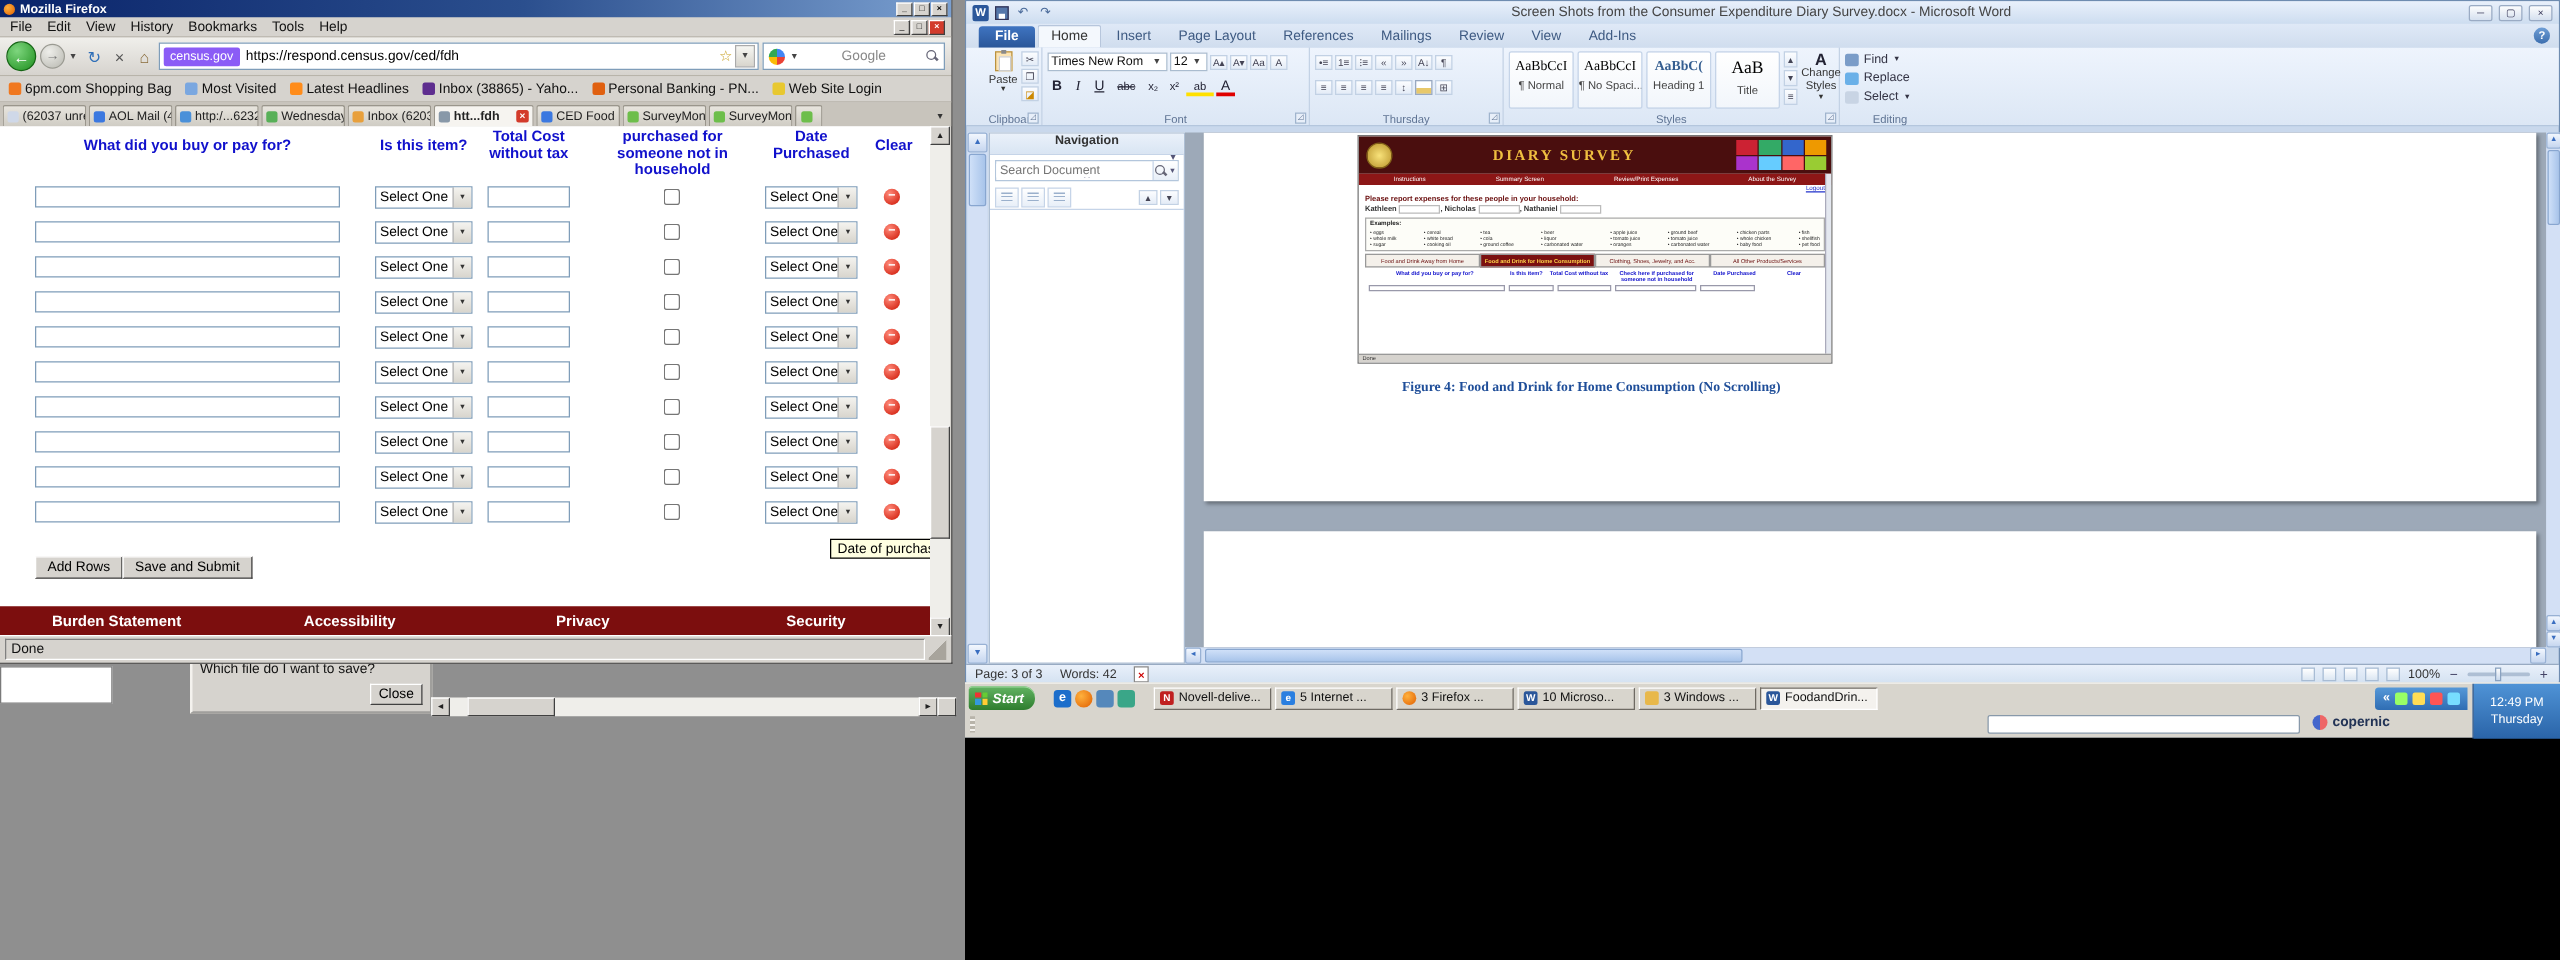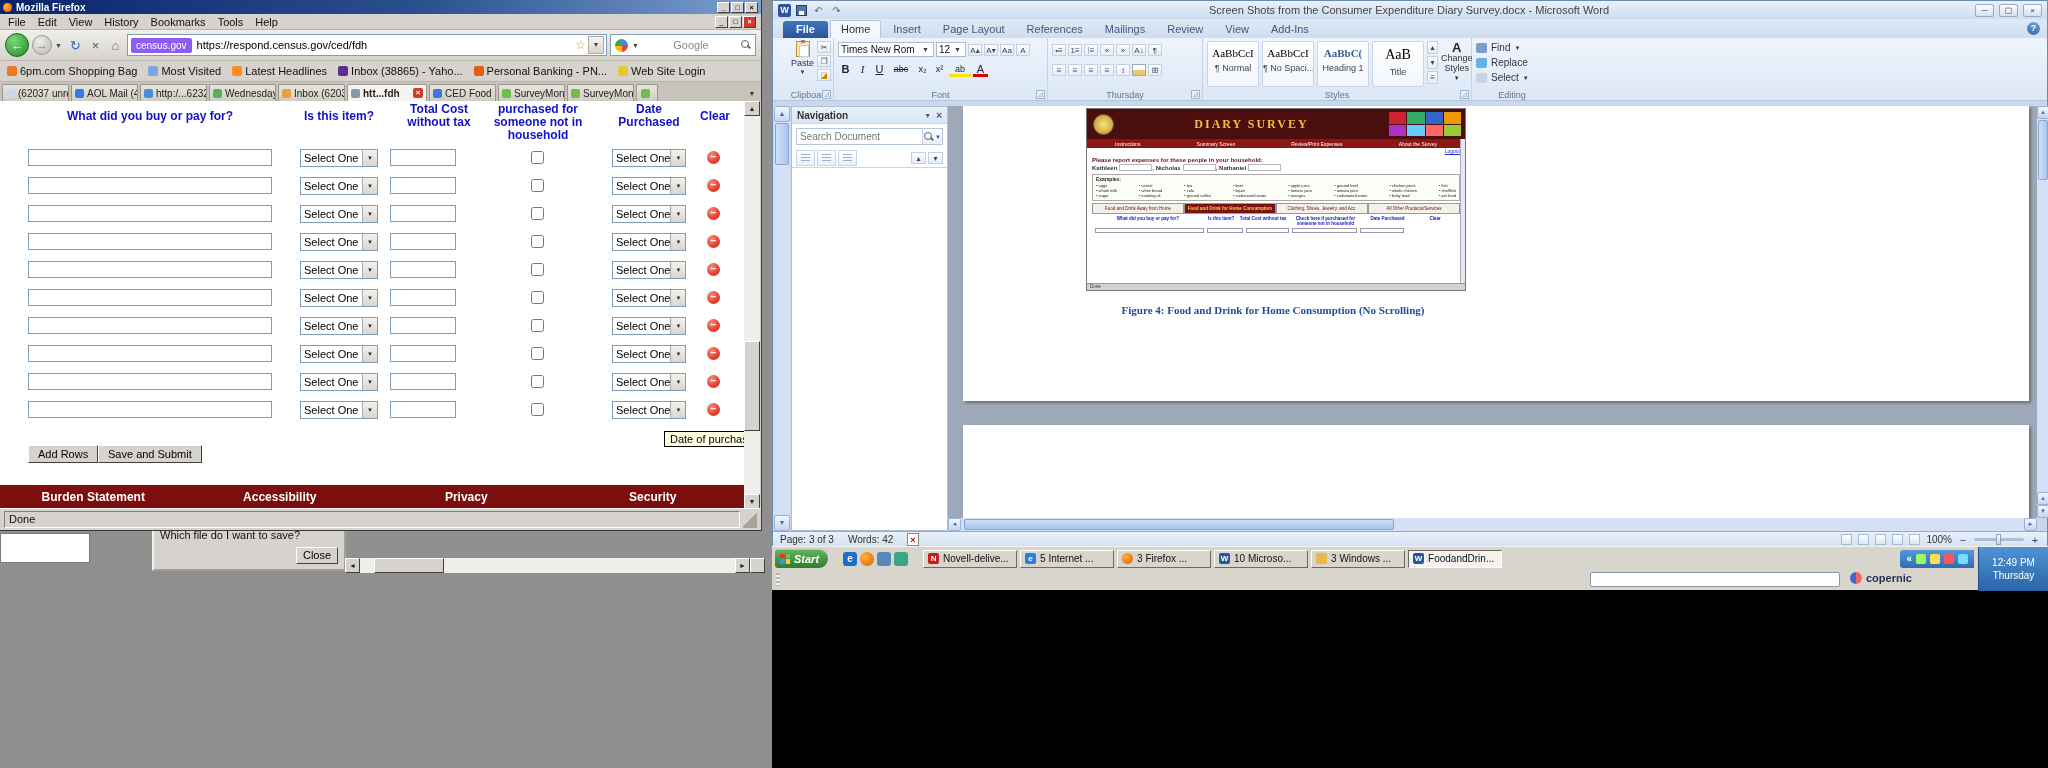--- a/index.html
+++ b/index.html
@@ -157,21 +157,21 @@
   .edit-row { display:flex; align-items:center; gap:4px; font-size:10px; color:#334; height:13px; }
   .ed-ic { width:11px; height:10px; border-radius:2px; flex:none; }
   .ed-find { background:#7a9cc8; } .ed-repl { background:#6ab0e8; } .ed-sel { background:#c8d4e4; }
 
   .pane-scrollbar { position:absolute; left:1px; top:105px; width:16px; height:425px; background:#d3e0f5; }
   .luna-btn { width:16px; height:16px; background:linear-gradient(#f2f7fe,#c6d6ef); border:1px solid #98b1d4; color:#3a6ec0; font-size:7px; text-align:center; line-height:14px; border-radius:2px; }
   .pane-scrollbar .down { position:absolute; bottom:0; }
   .pane-scrollbar .vthumb { position:absolute; top:17px; left:1px; width:14px; height:42px; background:linear-gradient(90deg,#cfe0f8,#a8c4ea); border:1px solid #88a6d0; border-radius:2px; }
 
   .nav-pane { position:absolute; left:18px; top:105px; width:157px; height:425px; background:#fff; border:1px solid #aebfd4; display:flex; flex-direction:column; }
-  .np-header { height:17px; background:linear-gradient(#eaf1fa,#d9e5f3); display:flex; align-items:center; font-size:10px; font-weight:bold; color:#333; padding:0 5px; gap:5px; border-bottom:1px solid #c5d4e8; }
+  .np-header { height:17px; background:linear-gradient(#eaf1fa,#d9e5f3); display:flex; align-items:center; font-size:10px; font-weight:bold; color:#333; padding:0 5px; gap:5px; border-bottom:1px solid #c5d4e8;flex-direction:column; }
   .np-dd { margin-left:auto; font-size:7px; color:#557; }
   .np-x { font-size:10px; color:#557; }
   .np-search { margin:4px; height:17px; border:1px solid #b3c6dc; display:flex; align-items:center; }
   .np-search input { border:none; outline:none; flex:1; min-width:0; font-size:10px; padding:0 3px; font-family:inherit; color:#333; }
   .np-search-btn { width:20px; height:15px; display:flex; align-items:center; justify-content:center; gap:1px; background:linear-gradient(#fff,#e8eff8); border-left:1px solid #c5d4e8; }
   .np-tabs { height:19px; border-bottom:1px solid #c5d4e8; display:flex; align-items:center; padding:0 4px; gap:2px; }
   .np-tab { width:19px; height:16px; border:1px solid #c5d4e8; background:linear-gradient(#fff,#e8eff8); position:relative; }
   .np-tab::after { content:""; position:absolute; inset:3px 4px; background:repeating-linear-gradient(#9ab0cc 0 1px,transparent 1px 3px); }
   .np-navbtns { margin-left:auto; display:flex; gap:2px; }
   .np-navbtns .mini { width:15px; }
@@ -426,21 +426,21 @@
           </div>
         <div class="tab-partial">
             <span class="tab-ic"></span>
           </div>
         <span class="tab-list-btn">▼</span>
       </div>
 
       <div class="ff-content">
         <div class="col-hdr" style="left:28px; top:9px; width:244px;">What did you buy or pay for?</div>
         <div class="col-hdr" style="left:293px; top:9px; width:92px;">Is this item?</div>
-        <div class="col-hdr" style="left:385px; top:2px; width:76px;margin-left:16px;">
+        <div class="col-hdr" style="left:385px; top:2px; width:76px;">
           <div>Total Cost</div>
             <div>without tax</div>
         </div>
         <div class="col-hdr" style="left:486px; top:2px; width:104px;">
           <div>purchased for</div>
             <div>someone not in</div>
             <div>household</div>
         </div>
         <div class="col-hdr" style="left:612px; top:2px; width:74px;">
           <div>Date</div>

